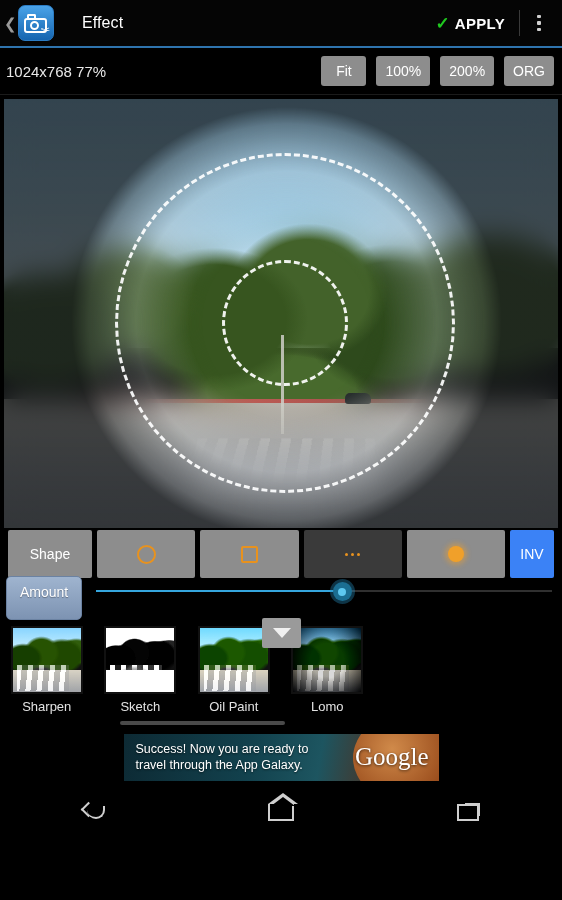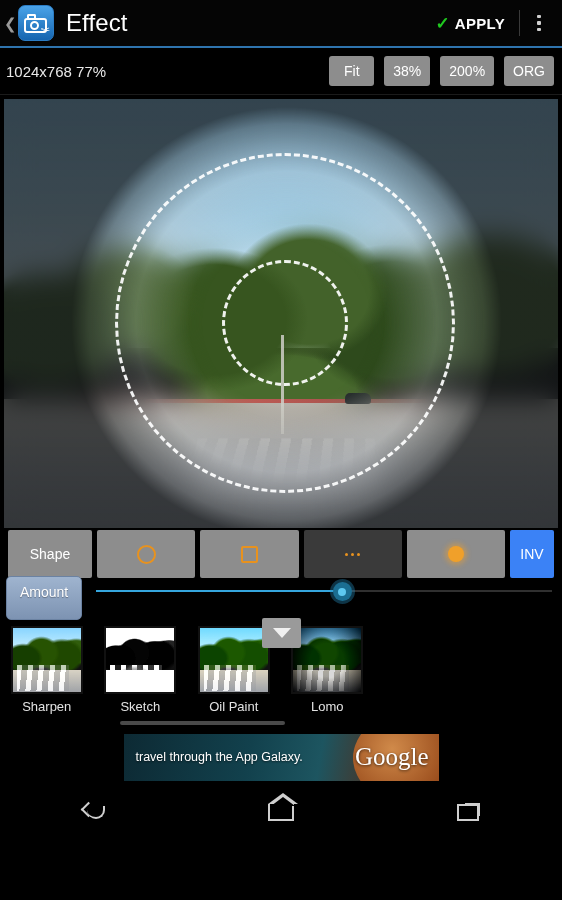--- a/index.html
+++ b/index.html
@@ -36,21 +36,21 @@
   }
   .cam-lens {
     position:absolute; left:11px; top:15px; width:9px; height:9px;
     border:2px solid #fff; border-radius:50%;
   }
   .cam-scissor {
     position:absolute; right:3px; bottom:4px; color:#fff;
     font-size:11px; line-height:1; transform:rotate(-8deg);
   }
   .header-title {
-    font-size:24px; font-weight:400; color:#fff; margin-left:12px;
+    font-size:16px; font-weight:400; color:#fff; margin-left:28px;
     letter-spacing:.1px;
   }
   .header-right { margin-left:auto; display:flex; align-items:center; height:100%; }
   .apply-btn {
     display:flex; align-items:center; gap:5px; padding:0 10px; height:100%;
     cursor:pointer;
   }
   .check-icon { color:#1fc81f; font-size:17px; font-weight:bold; line-height:1; }
   .apply-label { font-size:15px; font-weight:bold; letter-spacing:.3px; color:#fff; }
   .hdr-divider { width:1px; height:26px; background:#3a3a3a; margin:0 4px; }
@@ -326,21 +326,21 @@
         <i></i>
     </div>
   </div>
 </div>
 <div class="hdr-accent"></div>
 
 <div class="infobar">
   <div class="img-info">1024x768 77%</div>
   <div class="zoom-group">
     <button class="zbtn">Fit</button>
-    <button class="zbtn">38%</button>
+    <button class="zbtn">100%</button>
     <button class="zbtn">200%</button>
     <button class="zbtn">ORG</button>
   </div>
 </div>
 <div class="infobar-sep"></div>
 
 <div class="canvas-wrap">
   <div class="canvas">
     <div class="photo">
       <div class="sky"></div>
@@ -441,20 +441,21 @@
         <div class="thumb-label"></div>
       </div>
     </div>
   <div class="hscroll"></div>
 </div>
 
 <div class="ad-wrap">
   <div class="ad">
     <div class="ad-planet"></div>
     <div class="ad-text">
+      <div>Success! Now you are ready to</div>
       <div>travel through the App Galaxy.</div>
     </div>
     <div class="ad-brand">Google</div>
   </div>
 </div>
 
 <div class="navbar">
   <div class="nav-btn">
     <span class="ic-back"></span>
   </div>

